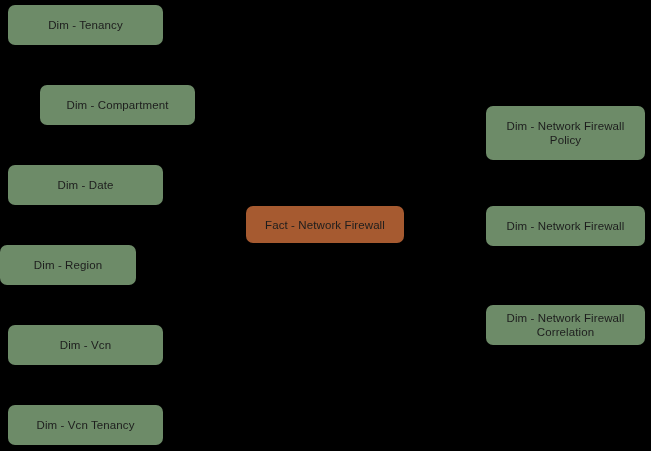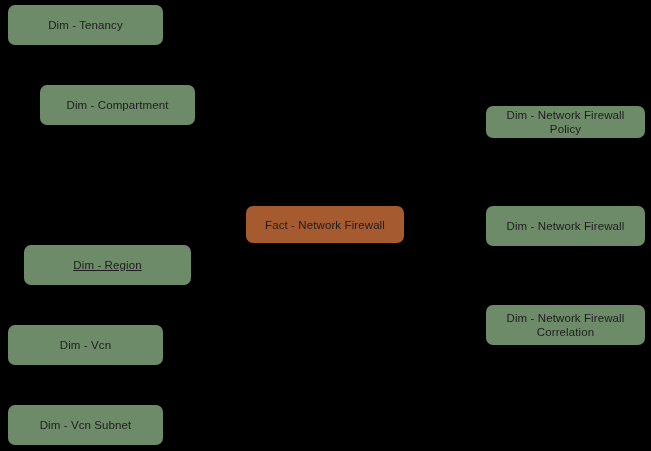--- a/index.html
+++ b/index.html
@@ -40,21 +40,22 @@
     text-align: right;
   }
 </style>
 </head>
 <body>
 
 <div id="canvas" style="background: rgb(0, 0, 0);">
 
 <div class="node dim" style="left: 8px; top: 5px; width: 155px; height: 40px; background: rgb(109, 139, 104); color: rgb(29, 29, 29);">Dim - Tenancy</div>
     <div class="node dim" style="left: 8px; top: 85px; width: 155px; height: 40px; background: rgb(109, 139, 104); color: rgb(29, 29, 29); margin-left: 32px;">Dim - Compartment</div>
-    <div class="node dim" style="left: 24px; top: 245px; width: 167px; height: 40px; background: rgb(109, 139, 104); color: rgb(29, 29, 29); text-decoration: underline;">Dim - Region</div>
+    <div class="node dim" style="left: 8px; top: 165px; width: 155px; height: 40px; background: rgb(109, 139, 104); color: rgb(29, 29, 29);">Dim - Date</div>
+    <div class="node dim" style="left: 0; top: 245px; width: 136px; height: 40px; background: rgb(109, 139, 104); color: rgb(29, 29, 29);">Dim - Region</div>
     <div class="node dim" style="left: 8px; top: 325px; width: 155px; height: 40px; background: rgb(109, 139, 104); color: rgb(29, 29, 29); text-align: center;">Dim - Vcn</div>
-    <div class="node dim" style="left: 8px; top: 405px; width: 155px; height: 40px; background: rgb(109, 139, 104); color: rgb(29, 29, 29);">Dim - Vcn Subnet</div>
+    <div class="node dim" style="left: 8px; top: 405px; width: 155px; height: 40px; background: rgb(109, 139, 104); color: rgb(29, 29, 29);">Dim - Vcn Tenancy</div>
     <div class="node fact" style="left: 246px; top: 206px; width: 158px; height: 37px; background: rgb(166, 90, 48); color: rgb(29, 29, 29);">Fact - Network Firewall</div>
-    <div class="node dim" style="left: 486px; top: 106px; width: 159px; height: 32px; background: rgb(109, 139, 104); color: rgb(29, 29, 29);">Dim - Network Firewall Policy</div>
+    <div class="node dim" style="left: 486px; top: 106px; width: 159px; height: 54px; background: rgb(109, 139, 104); color: rgb(29, 29, 29);">Dim - Network Firewall Policy</div>
     <div class="node dim" style="left: 486px; top: 206px; width: 159px; height: 40px; background: rgb(109, 139, 104); color: rgb(29, 29, 29);">Dim - Network Firewall</div>
     <div class="node dim" style="left: 486px; top: 305px; width: 159px; height: 40px; background: rgb(109, 139, 104); color: rgb(29, 29, 29);">Dim - Network Firewall
 Correlation</div>
   </div>
 
 </body></html>

